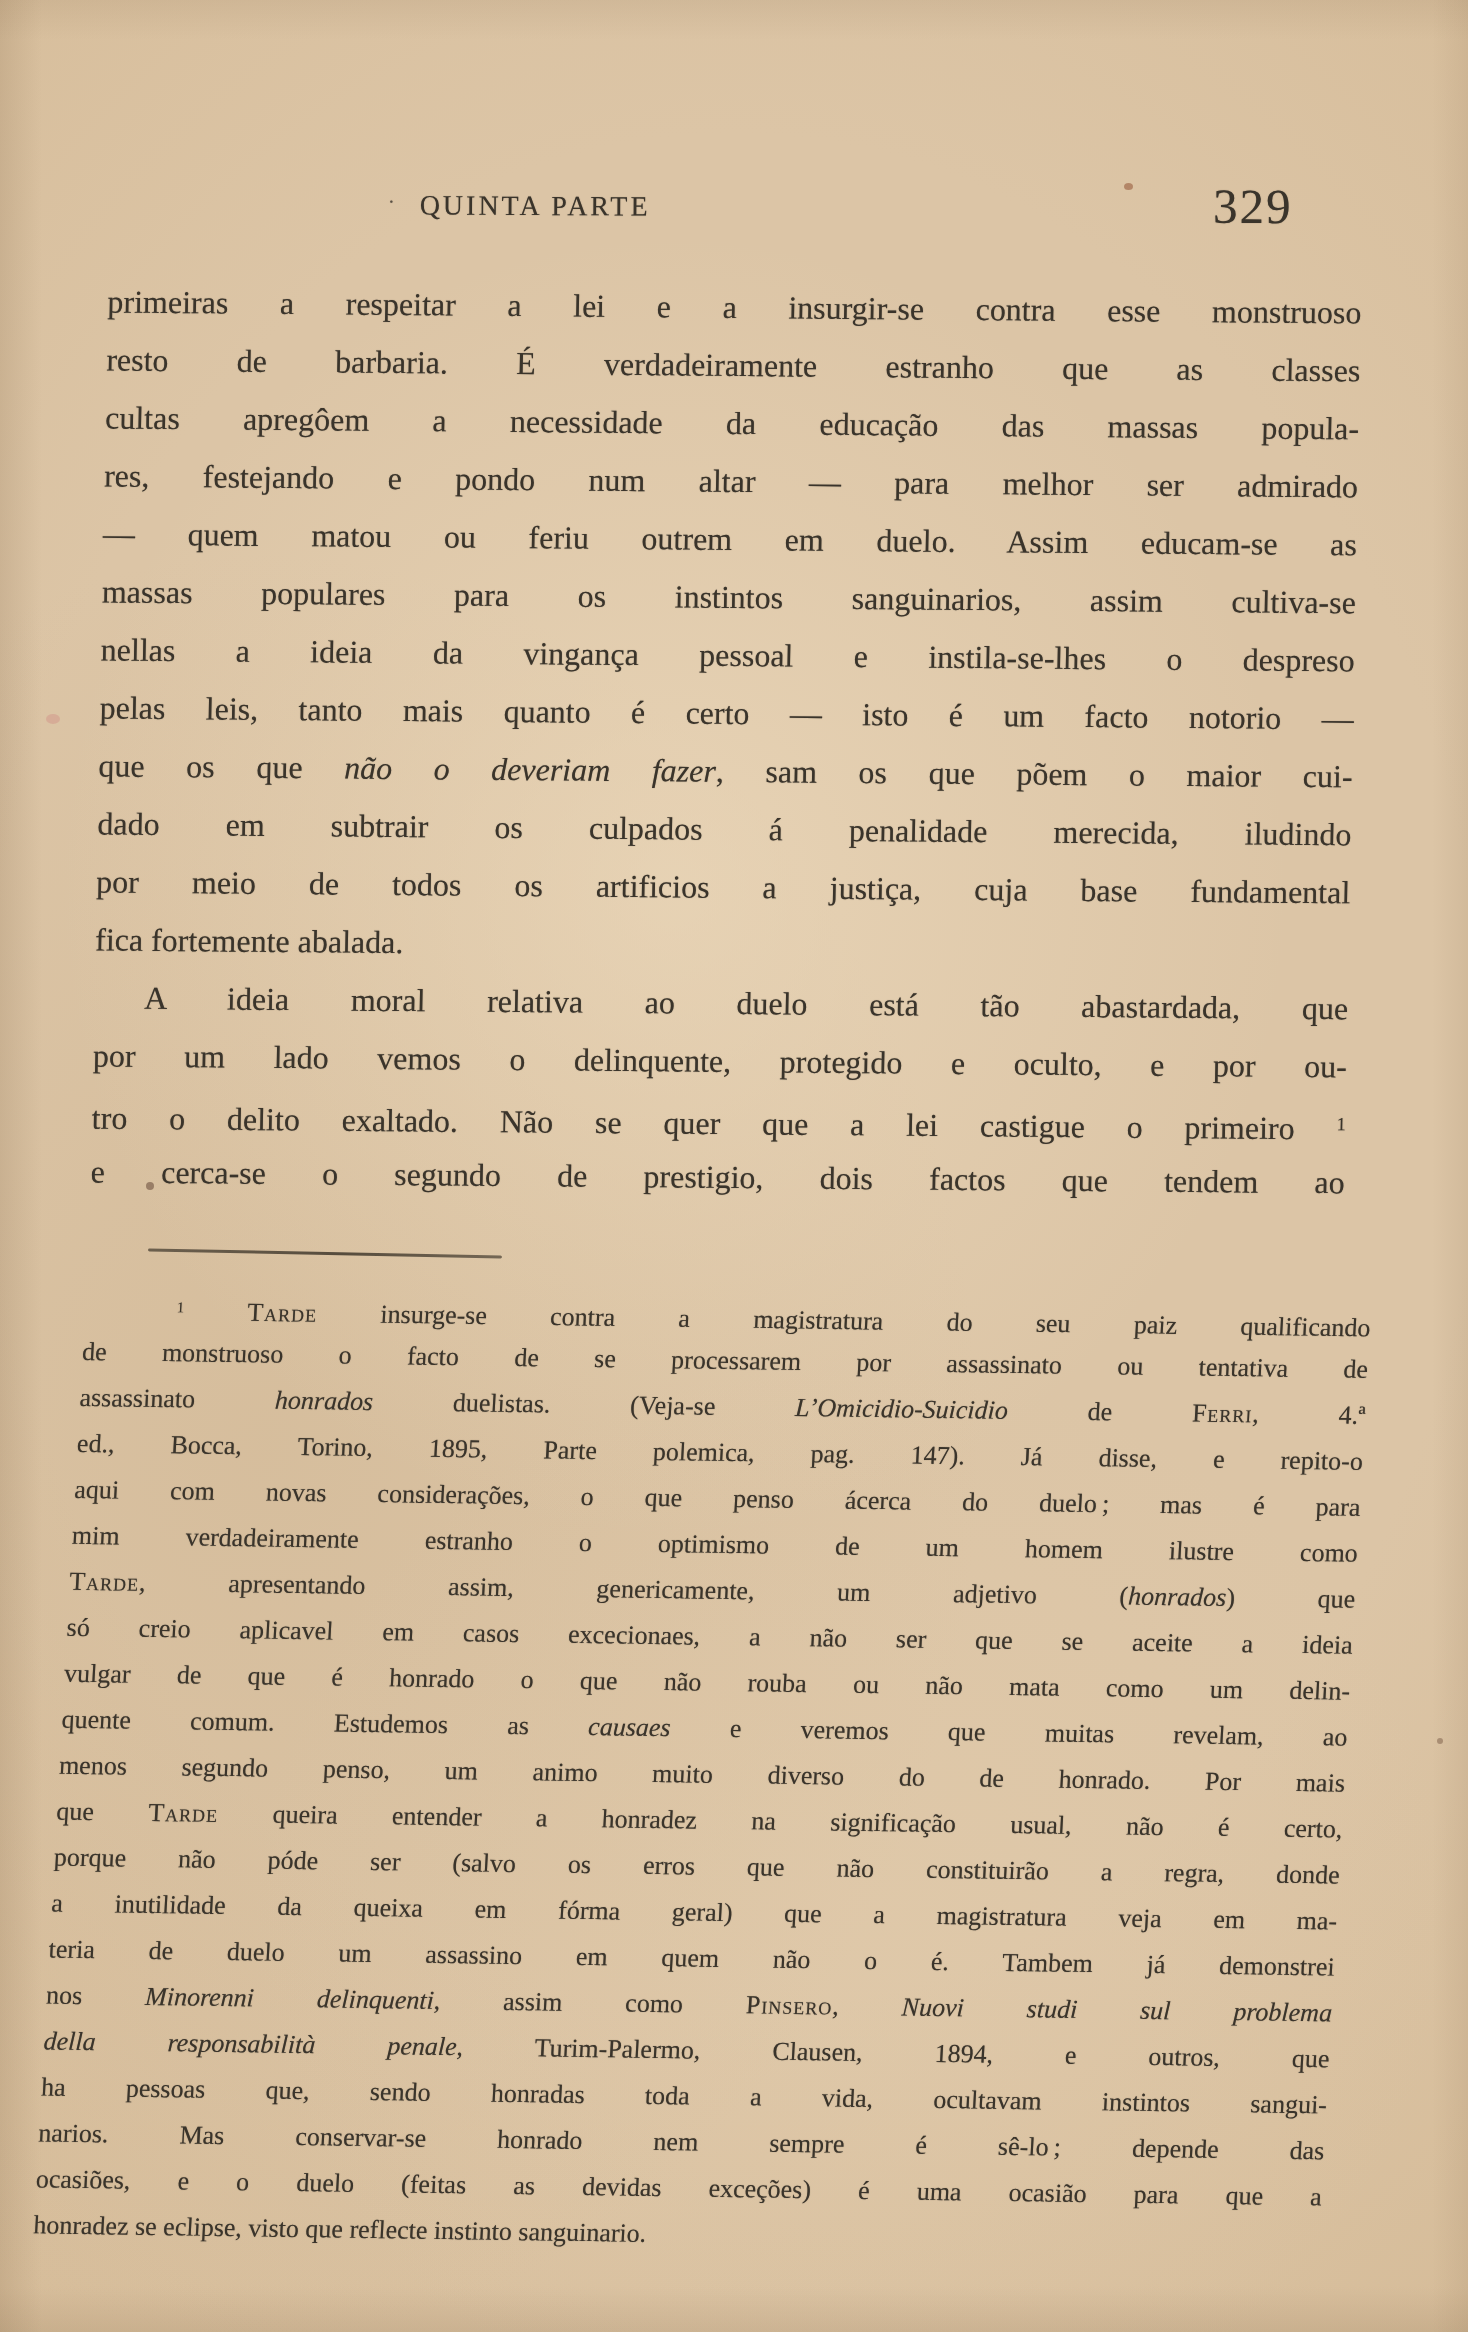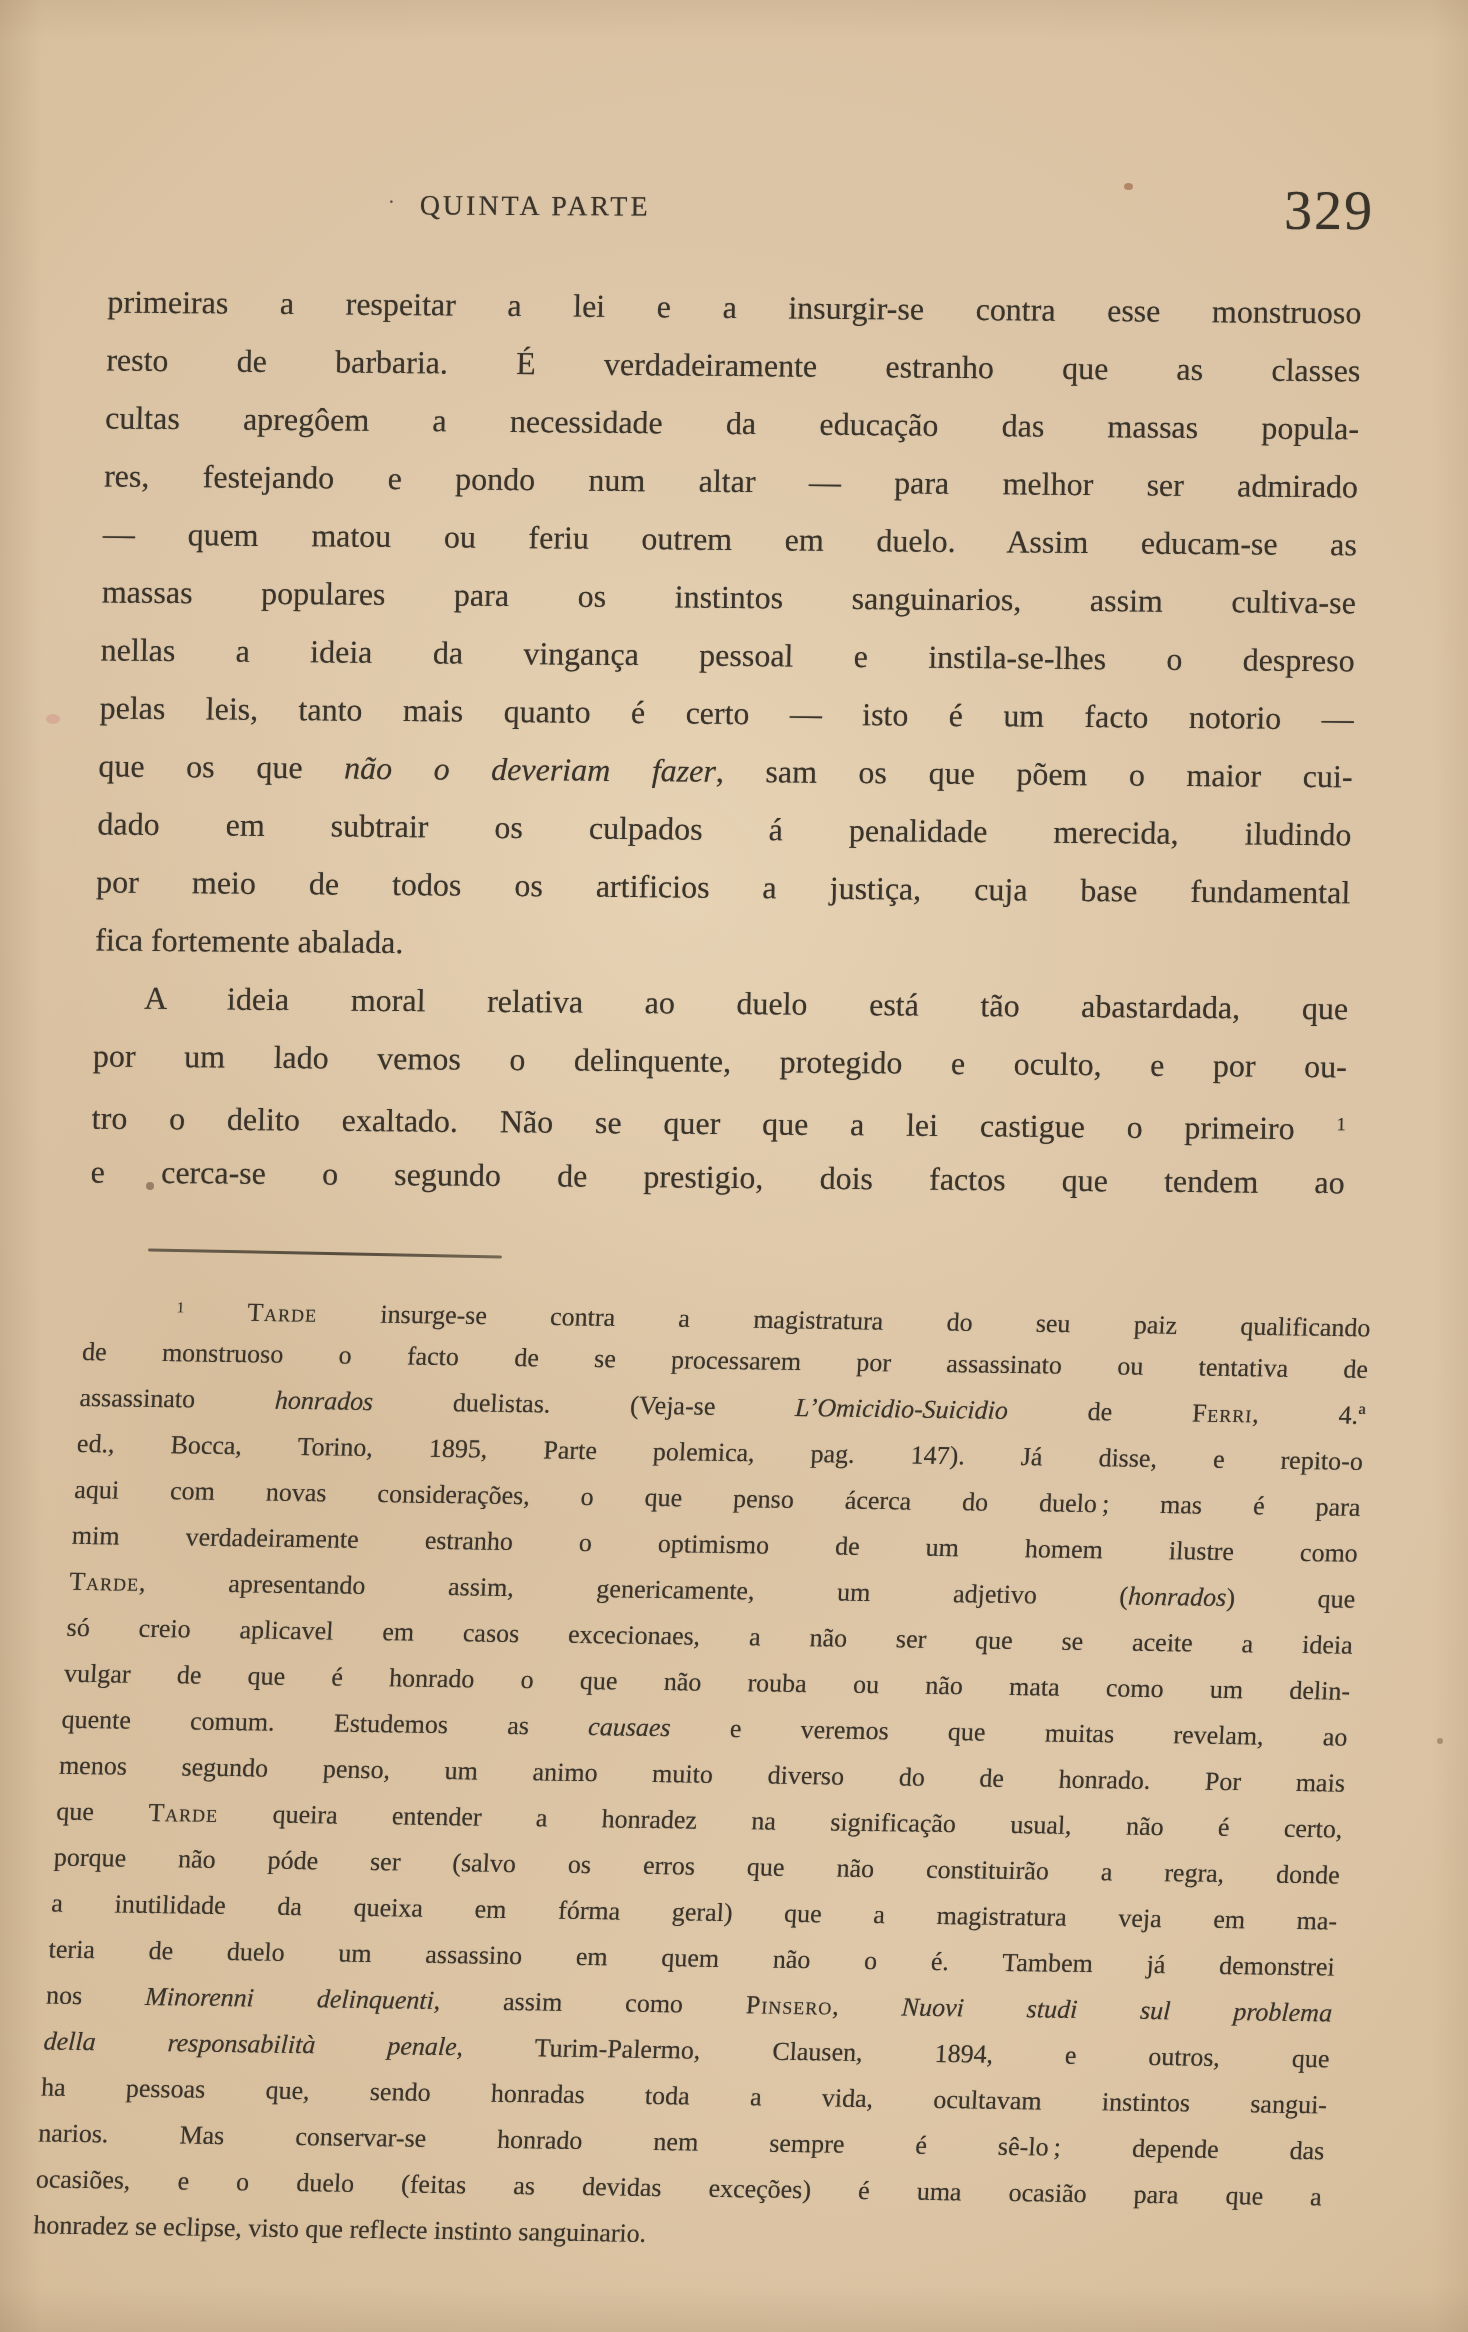--- a/index.html
+++ b/index.html
@@ -23,21 +23,21 @@
   .edge-shade{position:absolute;inset:0;pointer-events:none;
     background:
       linear-gradient(90deg, rgba(118,90,60,.16) 0, rgba(118,90,60,0) 42px),
       linear-gradient(270deg, rgba(118,90,60,.10) 0, rgba(118,90,60,0) 36px),
       linear-gradient(0deg, rgba(118,90,60,.14) 0, rgba(118,90,60,0) 46px),
       linear-gradient(180deg, rgba(118,90,60,.10) 0, rgba(118,90,60,0) 40px);}
   .ink{text-shadow:0 0 1px rgba(58,52,43,.55);}
   .running-head{position:absolute; left:388px; top:190px; font-size:28px;
     letter-spacing:3px; transform:rotate(.3deg); white-space:nowrap;}
   .hmark{font-size:20px; vertical-align:6px; margin-right:22px; opacity:.8;}
-  .pagenum{position:absolute; left:1284px; top:178px; font-size:56px; letter-spacing:2px;
+  .pagenum{position:absolute; left:1213px; top:178px; font-size:49px; letter-spacing:2px;
     transform:rotate(.3deg);}
   .body-text{position:absolute; left:108px; top:278px; width:1254px; font-size:32px;
     transform:rotate(.5deg) skewX(-.6deg); transform-origin:50% 0;}
   .body-text .tline{height:58px; line-height:58px;}
   .body-text .indent{text-indent:50px;}
   .footnote{position:absolute; left:86px; top:1292px; width:1286px; font-size:26px;
     transform:rotate(.8deg) skewX(-2.4deg); transform-origin:50% 0;}
   .footnote .tline{height:46px; line-height:46px;}
   .footnote .indent{text-indent:92px;}
   .tline{text-align:justify; text-align-last:justify; white-space:nowrap;}

